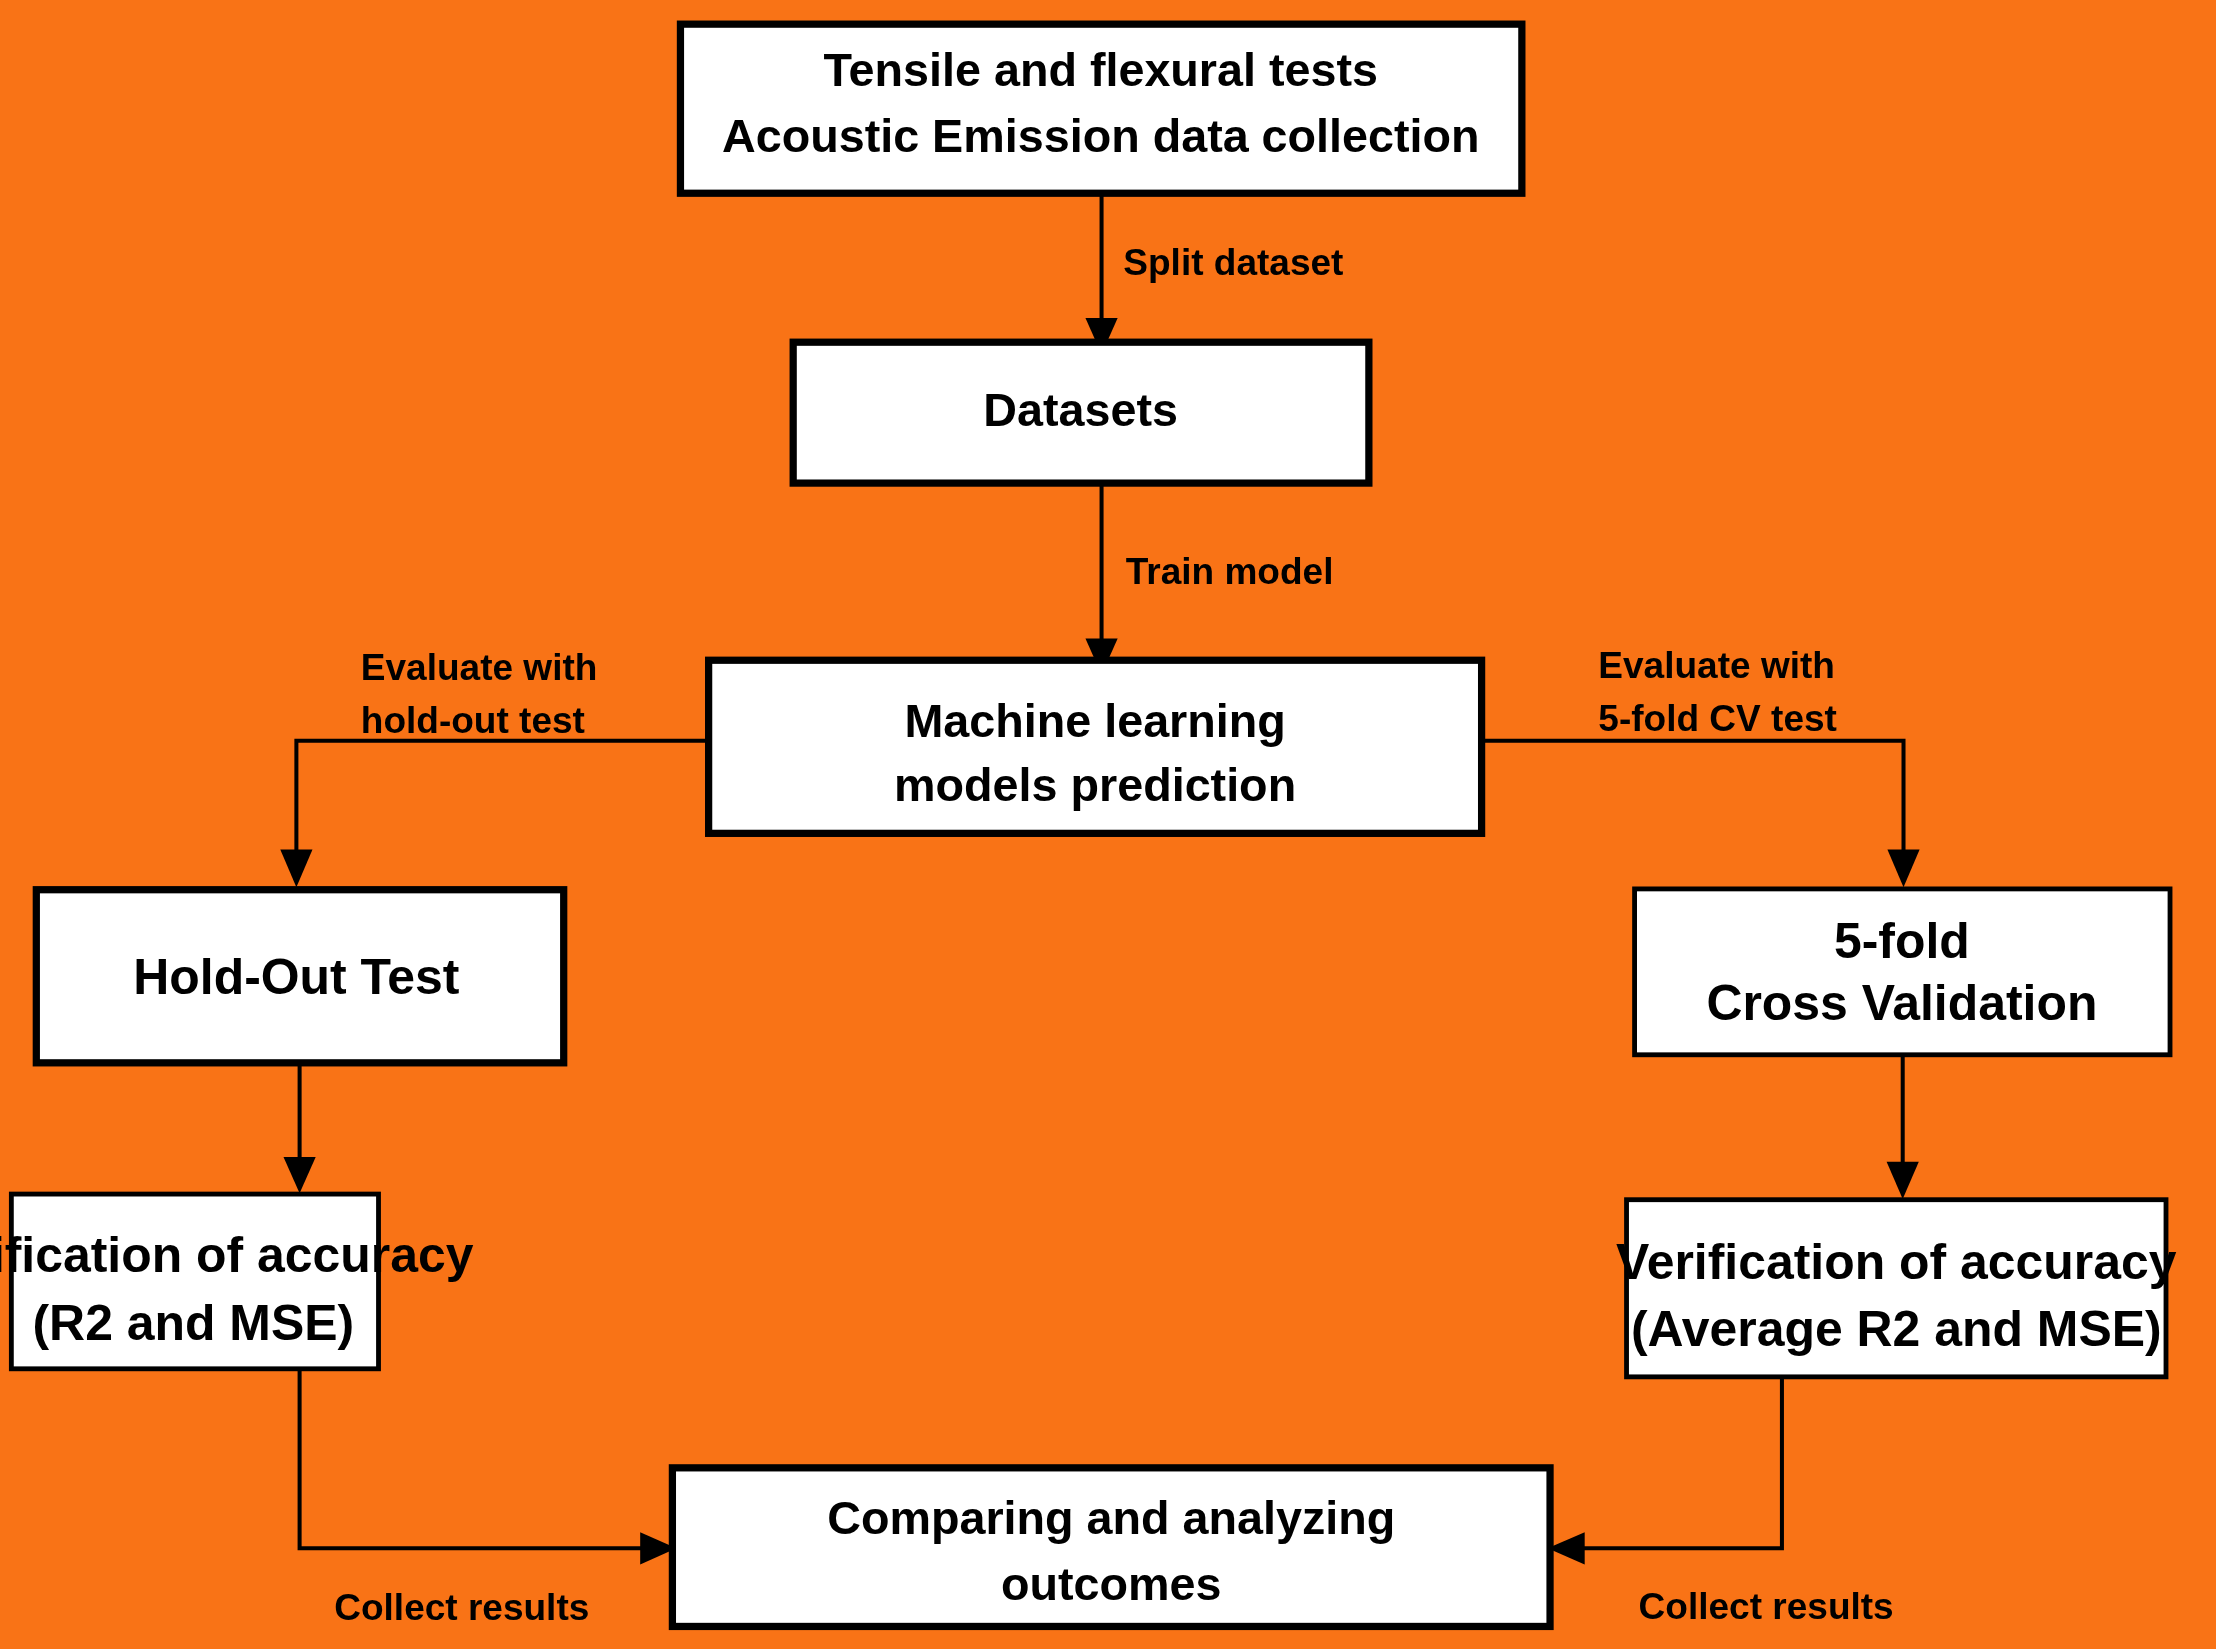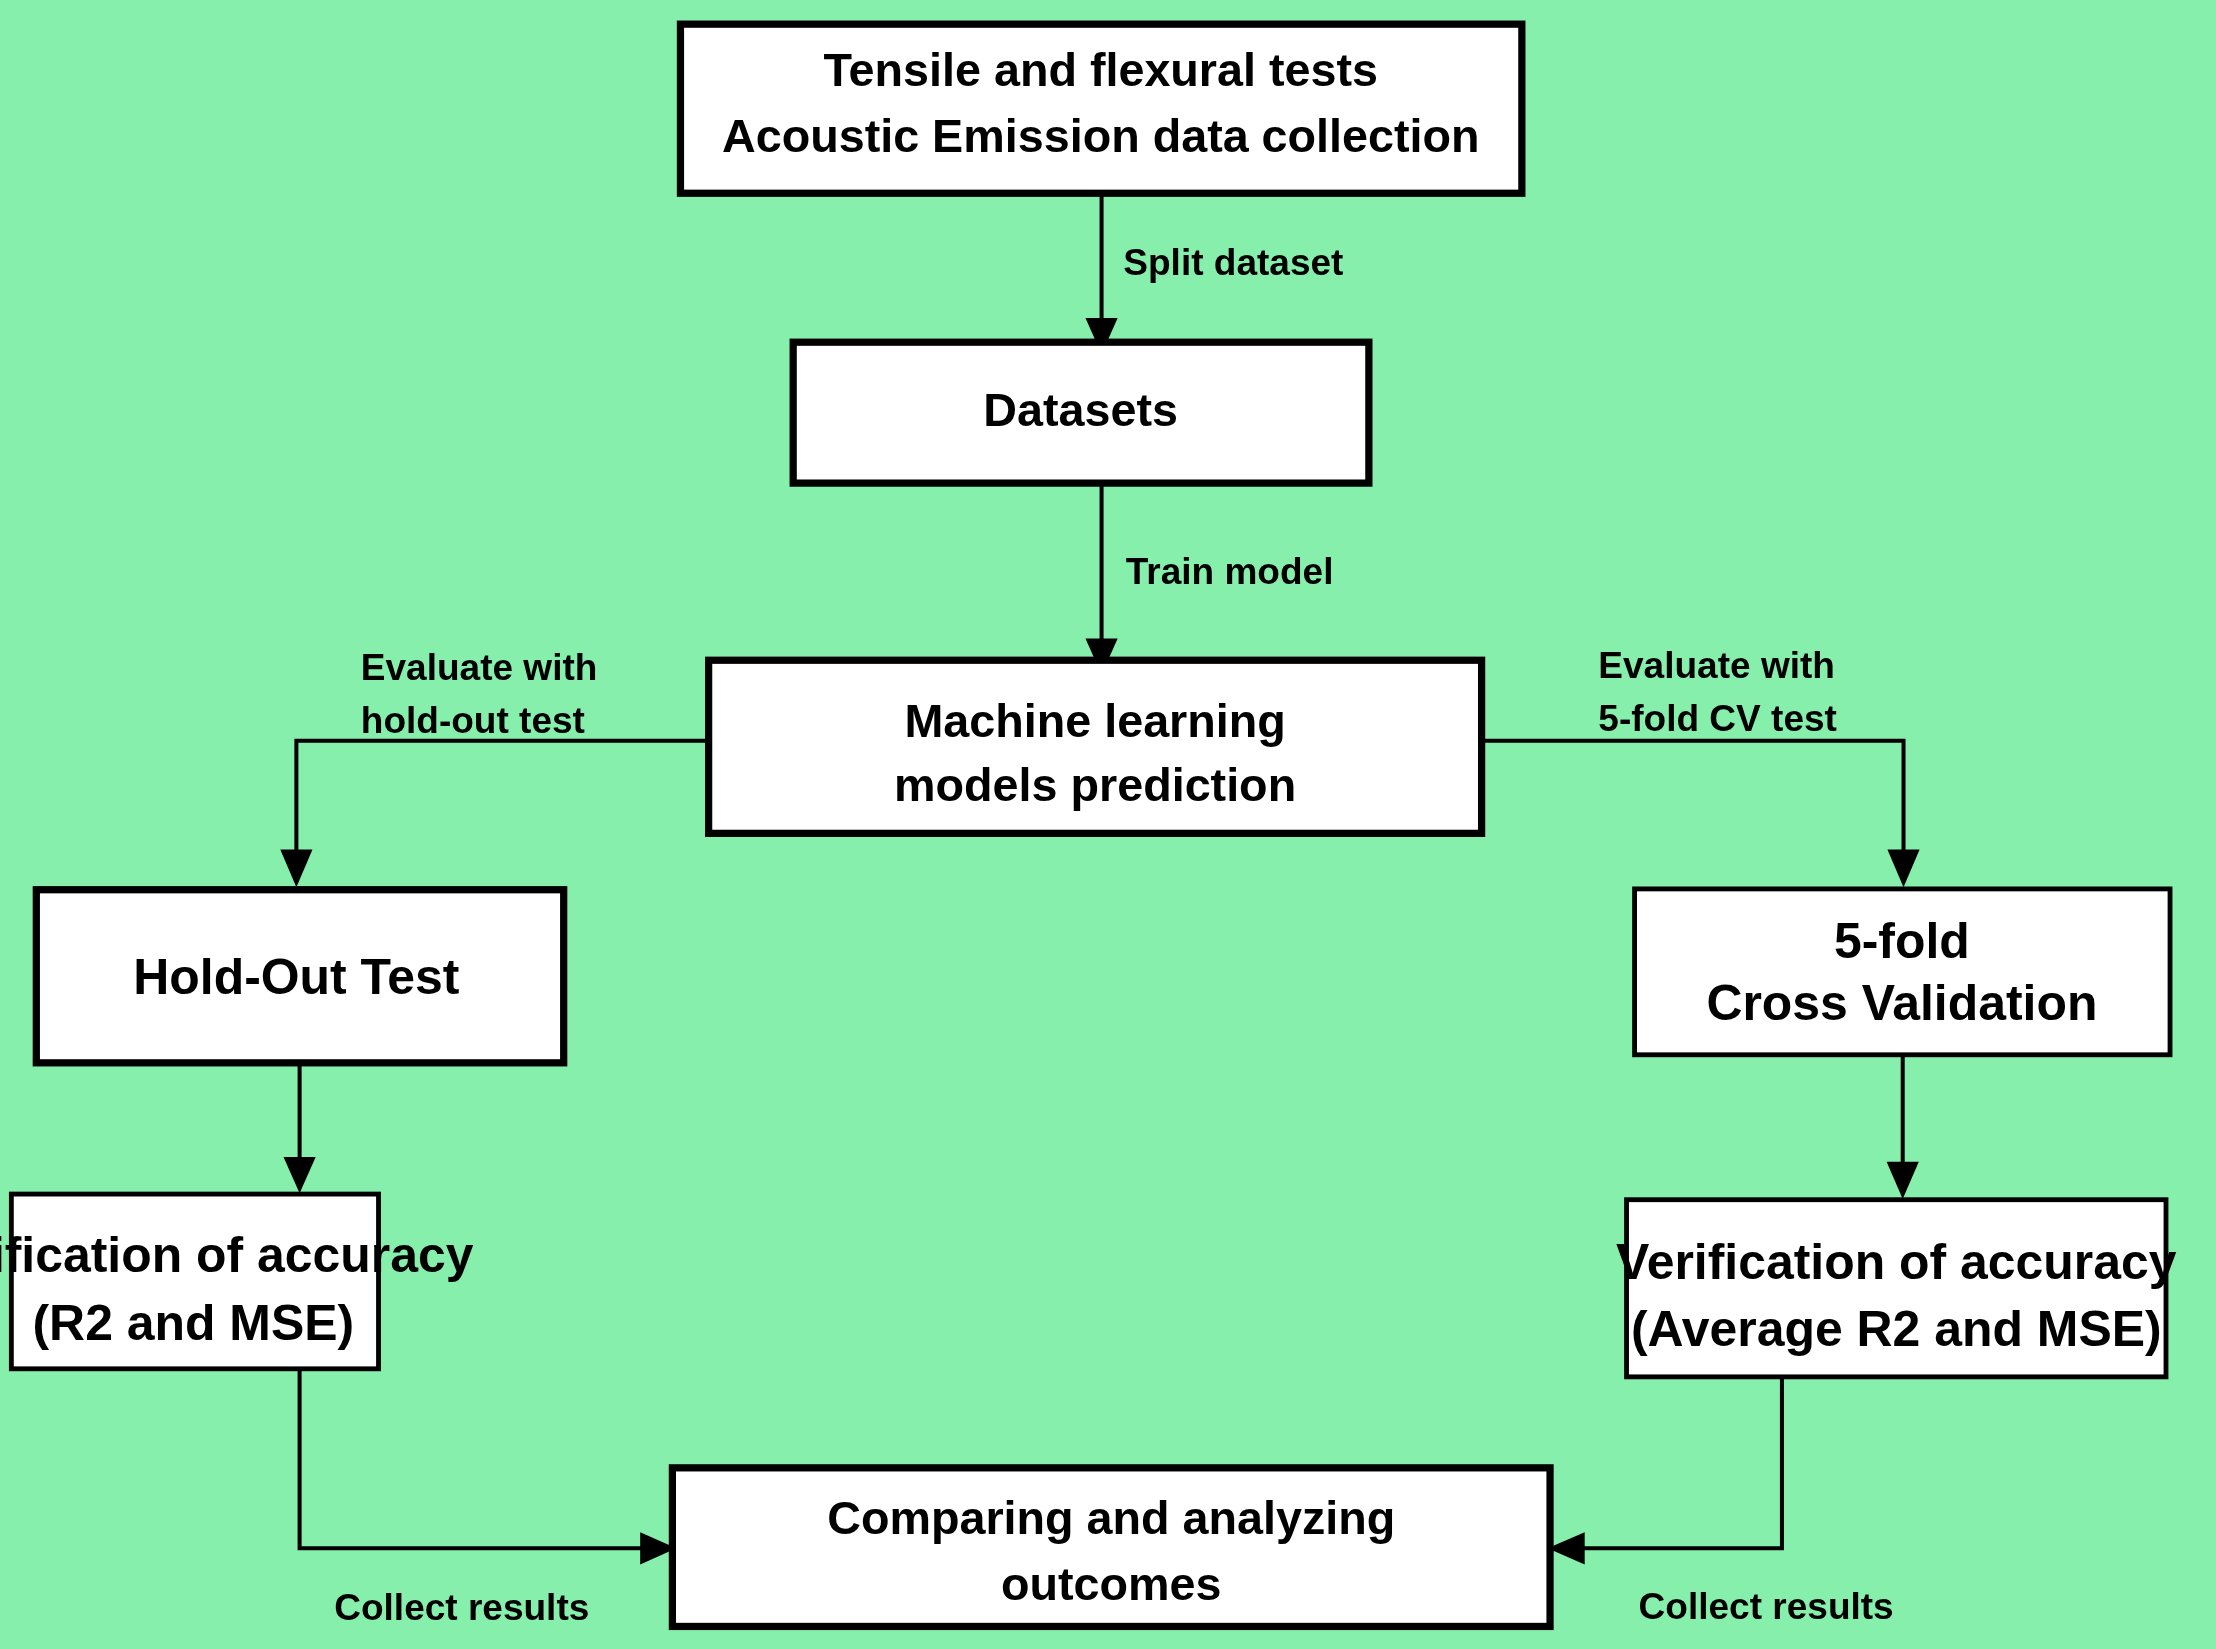--- a/index.html
+++ b/index.html
@@ -10,21 +10,21 @@
   body {
     width: 2216px;
     height: 1649px;
     overflow: hidden;
     font-family: "Liberation Sans", sans-serif;
   }
   #flowchart-root {
     position: relative;
     width: 2216px;
     height: 1649px;
-    background: #86efac;
+    background: #f97316;
   }
   svg.chart-svg {
     position: absolute;
     top: 0;
     left: 0;
     width: 2216px;
     height: 1649px;
     display: block;
   }
   .node-box {

